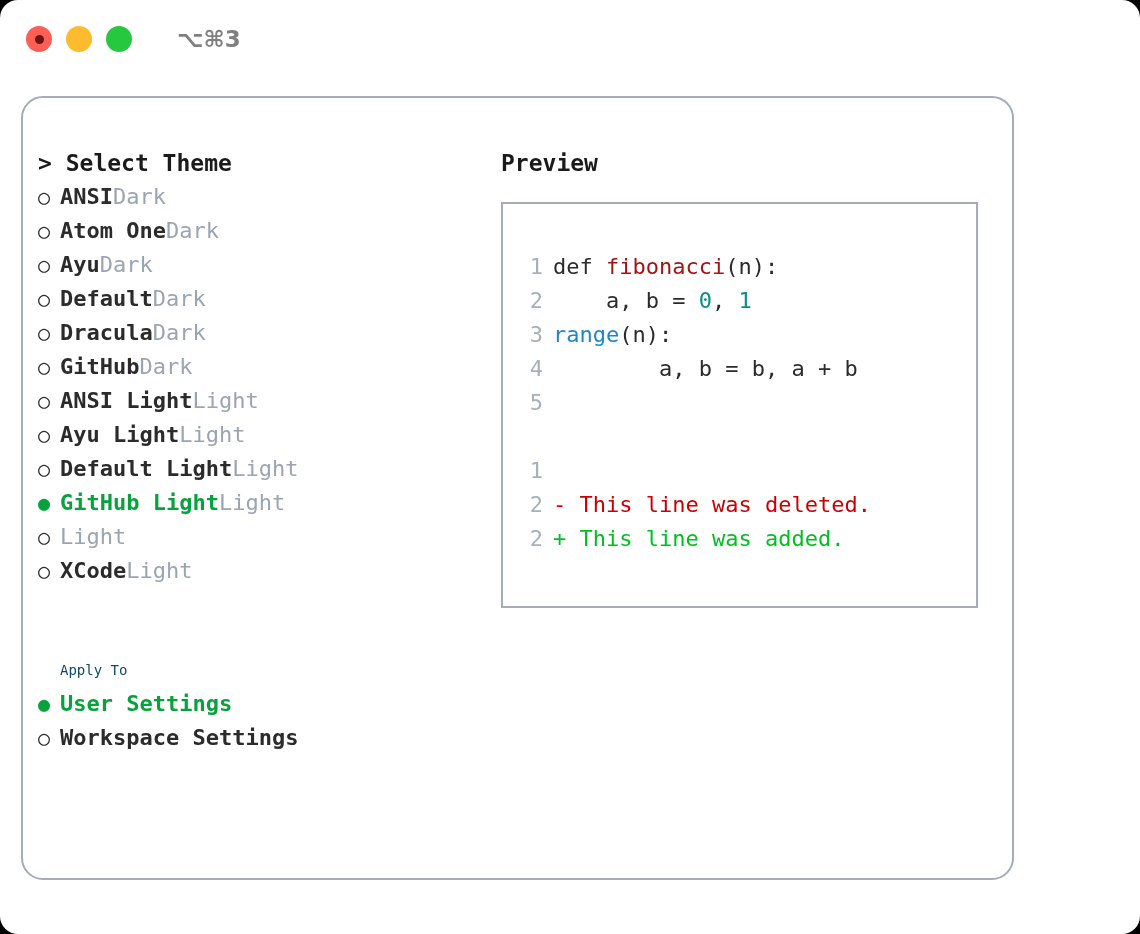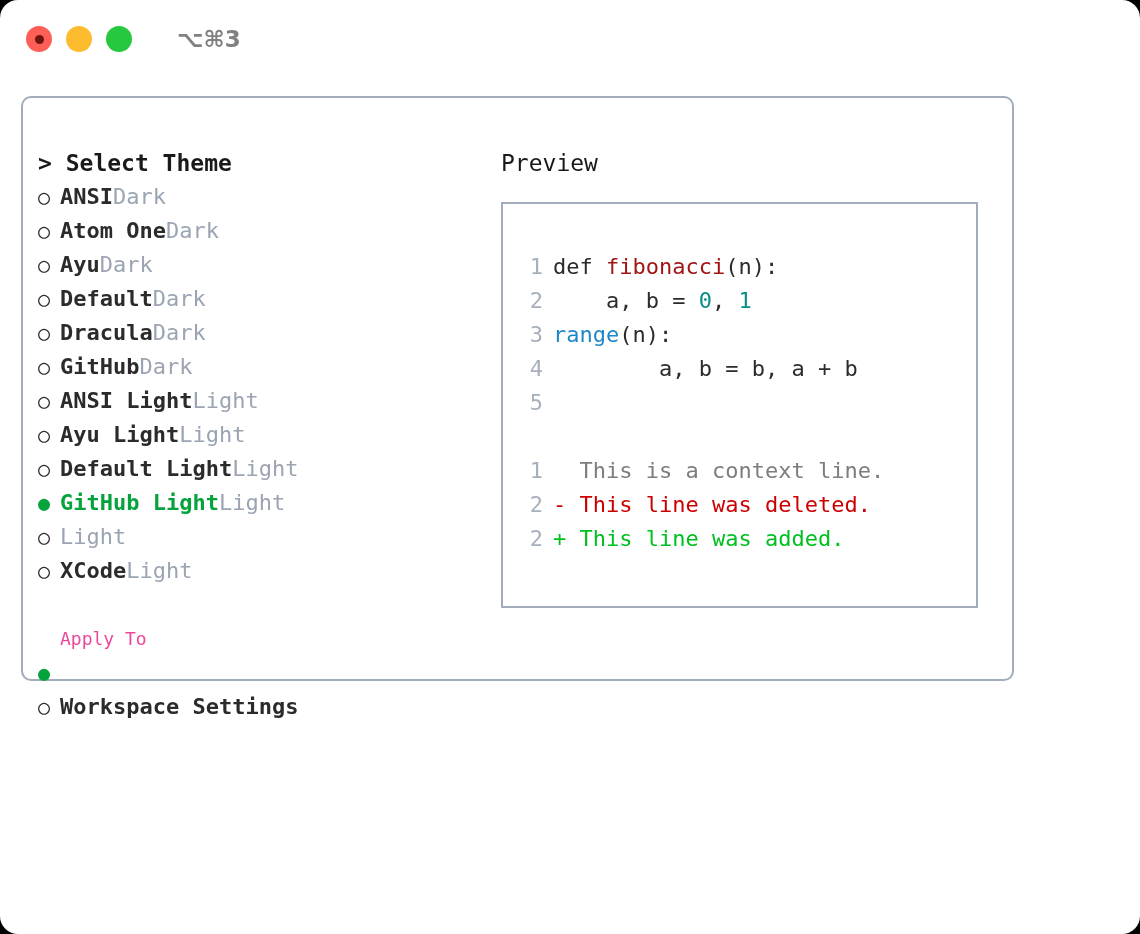--- a/index.html
+++ b/index.html
@@ -67,23 +67,23 @@
     letter-spacing: 0px;
     font-family: "DejaVu Sans", "Liberation Sans", sans-serif;
   }
 
   
   .panel {
     position: absolute;
     left: 21px;
     top: 96px;
     width: 993px;
-    height: 585px;
+    height: 784px;
     border: 2px solid #a3acba;
-    border-radius: 10px;
+    border-radius: 22px;
     box-sizing: border-box;
   }
   .panel-inner {
     position: relative;
     width: 100%;
     height: 100%;
   }
 
   
   .left-col {
@@ -113,46 +113,47 @@
     flex: none;
     font-size: 20px;
     color: #2b2b2b;
   }
   .marker.sel { color: #06a33c; }
   .opt-name { color: #2b2b2b; font-weight: bold; }
   .opt-row.selected .opt-name { color: #06a33c; text-align: center; }
   .opt-variant { color: #9aa4b2; }
 
   .apply-label {
-    font-size: 18px;
-    line-height: 34px;
-    color: #ec4899;
+    font-size: 14px;
+    line-height: 34px;
+    color: #0c4a6e;
     padding-left: 22px;
     white-space: pre;
+    margin-top: 31px;
   }
   .spacer-lg { height: 34px; }
 
   .hint {
     margin-top: 34px;
     font-size: 21px;
     line-height: 34px;
     color: #a5aebb;
     width: 400px;
   }
 
   
   .right-col {
     position: absolute;
     left: 478px;
     top: 48px;
     width: 490px;
   }
   .preview-title {
     font-size: 23px;
-    font-weight: normal;
+    font-weight: bold;
     color: #1a1a1a;
     line-height: 34px;
   }
   .code-box {
     margin-top: 22px;
     width: 477px;
     height: 406px;
     border: 2px solid #a3acba;
     box-sizing: border-box;
     padding: 46px 0 0 14px;
@@ -215,40 +216,40 @@
             <div class="opt-row selected"><span class="marker sel">●</span><span class="opt-name">GitHub Light</span> <span class="opt-variant">Light</span></div>
             <div class="opt-row"><span class="marker">○</span> <span class="opt-variant">Light</span></div>
             <div class="opt-row"><span class="marker">○</span><span class="opt-name">XCode</span> <span class="opt-variant">Light</span></div>
           </div>
 
         <div class="spacer-lg"></div>
 
         <div class="apply-label">Apply To</div>
 
         <div id="apply-list">
-            <div class="opt-row selected"><span class="marker sel">●</span></div>
+            <div class="opt-row selected"><span class="marker sel">●</span><span class="opt-name">User Settings</span></div>
             <div class="opt-row"><span class="marker">○</span><span class="opt-name">Workspace Settings</span></div>
           </div>
 
       </div>
 
       <div class="right-col">
         <div class="preview-title">Preview</div>
 
         <div class="code-box">
           <div id="code-lines">
               <div class="code-line"><span class="lineno">1</span><span class="code-text">def </span><span class="tok-fn">fibonacci</span><span class="code-text">(n):</span></div>
               <div class="code-line"><span class="lineno">2</span><span class="code-text">    a, b = </span><span class="tok-num">0</span><span class="code-text">, </span><span class="tok-num">1</span></div>
               <div class="code-line"><span class="lineno">3</span><span class="tok-builtin">range</span><span class="code-text">(n):</span></div>
               <div class="code-line"><span class="lineno">4</span><span class="code-text">        a, b = b, a + b</span></div>
               <div class="code-line"><span class="lineno">5</span></div>
             </div>
           <div class="diff-gap"></div>
           <div id="diff-lines">
-              <div class="code-line"><span class="lineno">1</span><span class="diff-ctx"> </span><span class="diff-ctx"> This is a context line.</span></div>
+              <div class="code-line"><span class="lineno">1</span><span class="diff-ctx"> </span></div>
               <div class="code-line"><span class="lineno">2</span><span class="diff-del">-</span><span class="diff-del"> This line was deleted.</span></div>
               <div class="code-line"><span class="lineno">2</span><span class="diff-add">+</span><span class="diff-add"> This line was added.</span></div>
             </div>
         </div>
       </div>
 
     </div>
   </div>
 </div>
 

